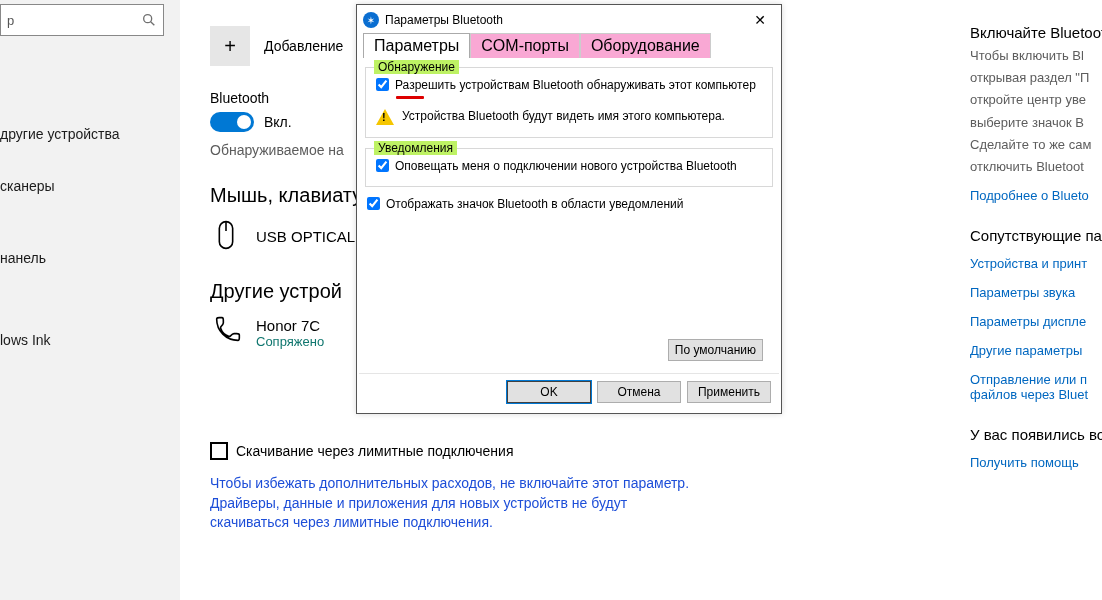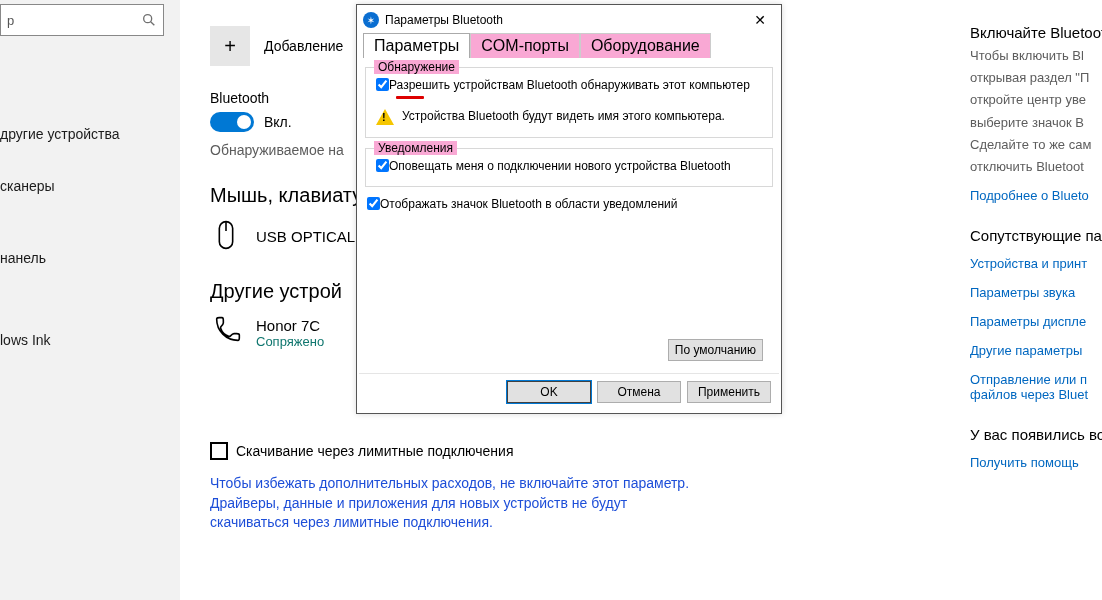--- a/index.html
+++ b/index.html
@@ -44,22 +44,22 @@
   .bt-icon span { color: #fff; font-size: 10px; }
   .close-x { width: 30px; text-align: center; font-family: Arial; font-size: 14px; cursor: pointer; }
 
   .tabstrip { display: flex; padding-left: 6px; position: relative; height: 22px; align-items: flex-end; }
   .tab { font-size: 16px; padding: 3px 10px; border: 1px solid #aaa; border-bottom: none; background: #fff; position: relative; top: 1px; cursor: pointer; }
   .tab.inactive { background: #f9a8d4; border-color: #ccc; }
   .tab-underline { position: absolute; left: 6px; right: 6px; bottom: 0; height: 1px; background: #aaa; z-index: -1; }
 
   .tab-body { padding: 10px 8px 6px 8px; font-size: 12px; }
   .groupbox { border: 1px solid #d8d8d8; padding: 10px 10px 12px 10px; margin-bottom: 10px; position: relative; }
-  .groupbox .legend { position: absolute; top: -8px; left: 8px; background: #f9a8d4; padding: 0 4px; font-size: 12px; }
-  .cb-row { display: flex; align-items: flex-start; gap: 0; line-height: 1.3; }
+  .groupbox .legend { position: absolute; top: -8px; left: 8px; background: #bef264; padding: 0 4px; font-size: 12px; }
+  .cb-row { display: flex; align-items: flex-start; gap: 6px; line-height: 1.3; }
   .cb-row input[type=checkbox] { margin: 0; }
   .red-under { width: 28px; height: 3px; background: #d00; border-radius: 1px; margin: 2px 0 4px 20px; }
   .warn-row { display: flex; align-items: flex-start; gap: 8px; margin-top: 10px; }
   .warn-icon { width: 0; height: 0; border-left: 9px solid transparent; border-right: 9px solid transparent; border-bottom: 16px solid #f5c600; position: relative; }
   .warn-icon::after { content: "!"; position: absolute; left: -3px; top: 2px; font-size: 11px; font-weight: bold; color: #000; }
   .dialog .right-btn-row { display: flex; justify-content: flex-end; padding: 6px 10px; }
   .dialog .bottom-btn-row { display: flex; justify-content: flex-end; gap: 6px; padding: 7px 10px 10px 10px; }
   .win-btn { min-width: 84px; height: 22px; font-size: 12px; background: #e1e1e1; border: 1px solid #adadad; cursor: pointer; }
   .win-btn.default { border: 1px solid #404040; outline: 1px solid #0078d4; }
   .sep { height: 1px; background: #e5e5e5; margin: 0 2px; }

